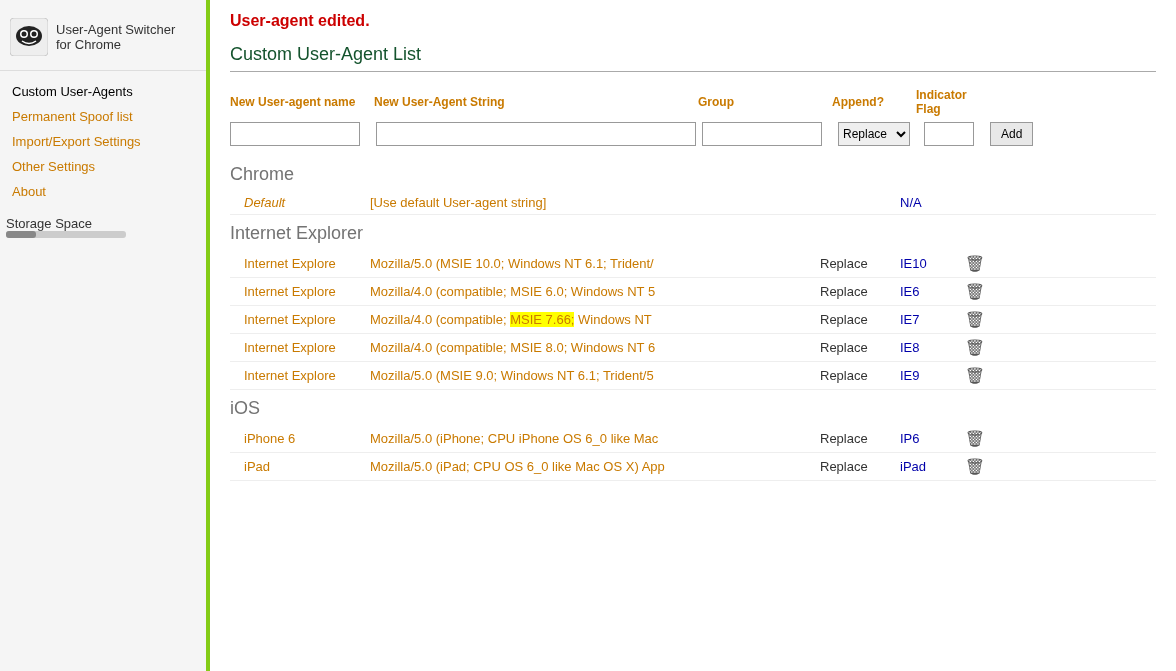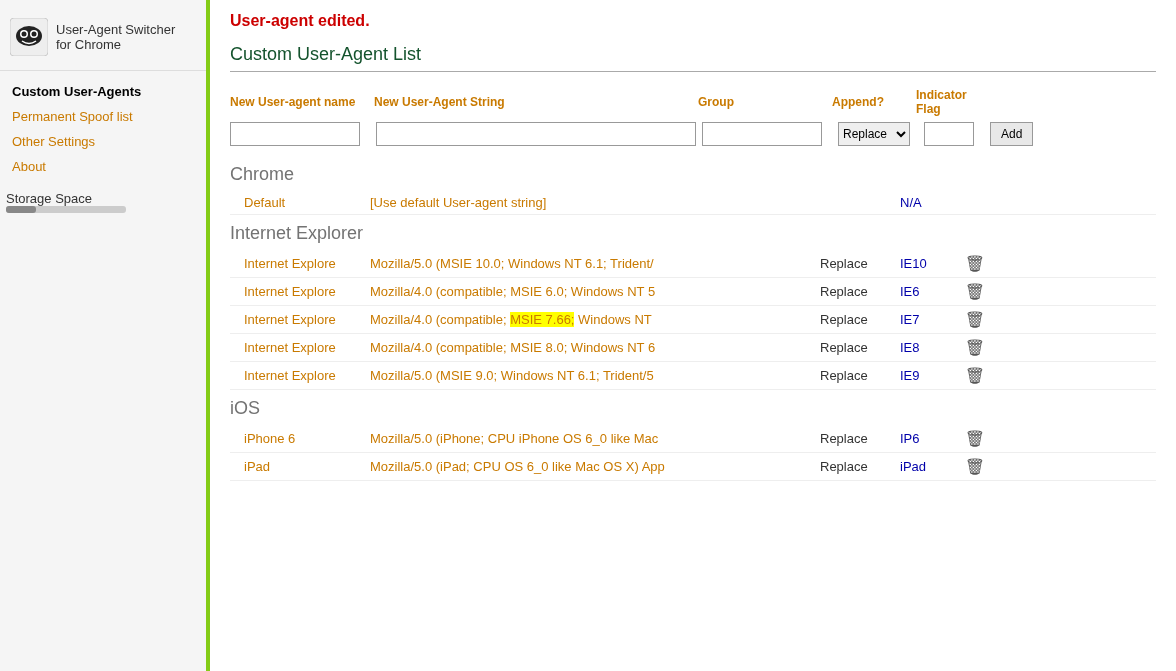--- a/index.html
+++ b/index.html
@@ -34,21 +34,21 @@
       padding: 0 6px;
     }
     .sidebar-nav-item {
       padding: 5px 6px;
       font-size: 13px;
       cursor: pointer;
       color: #333;
       text-decoration: none;
     }
     .sidebar-nav-item.active {
-      font-weight: bold;
+      font-weight: normal;
       color: #000;
     }
     .sidebar-nav-item.link {
       color: #c97a00;
     }
     .sidebar-storage {
       padding: 6px 6px 0 6px;
       margin-top: 6px;
     }
     .sidebar-storage-label {
@@ -163,21 +163,21 @@
       width: 30px;
       text-align: center;
     }
     .delete-icon {
       font-size: 16px;
       color: #555;
       cursor: pointer;
     }
 
     
-    .default-row .col-name-val { color: #c97a00; }
+    .default-row .col-name-val { color: #c97a00; font-style: italic; }
     .default-row .col-string-val { color: #c97a00; }
     .default-row .col-group-val { color: #0000aa; }
 
     .col-headers-row {
       display: flex;
       align-items: center;
       padding: 2px 0 6px 0;
       gap: 4px;
     }
     .col-headers-row .ch { font-size: 12px; color: #c97a00; font-weight: bold; }
@@ -204,20 +204,21 @@
       <path d="M12 23 Q19 28 26 23" stroke="#fff" stroke-width="1.5" fill="none"></path>
     </svg>
     <div>
       <span>User-Agent Switcher</span><br>
       <span>for Chrome</span>
     </div>
   </div>
   <div class="sidebar-nav">
     <span class="sidebar-nav-item active">Custom User-Agents</span>
     <span class="sidebar-nav-item link">Permanent Spoof list</span>
+    <span class="sidebar-nav-item link">Import/Export Settings</span>
     <span class="sidebar-nav-item link">Other Settings</span>
     <span class="sidebar-nav-item link">About</span>
   </div>
   <div class="sidebar-storage">
     <div class="sidebar-storage-label">Storage Space</div>
     <div class="storage-bar-bg">
       <div class="storage-bar-fill"></div>
     </div>
   </div>
 </div>

